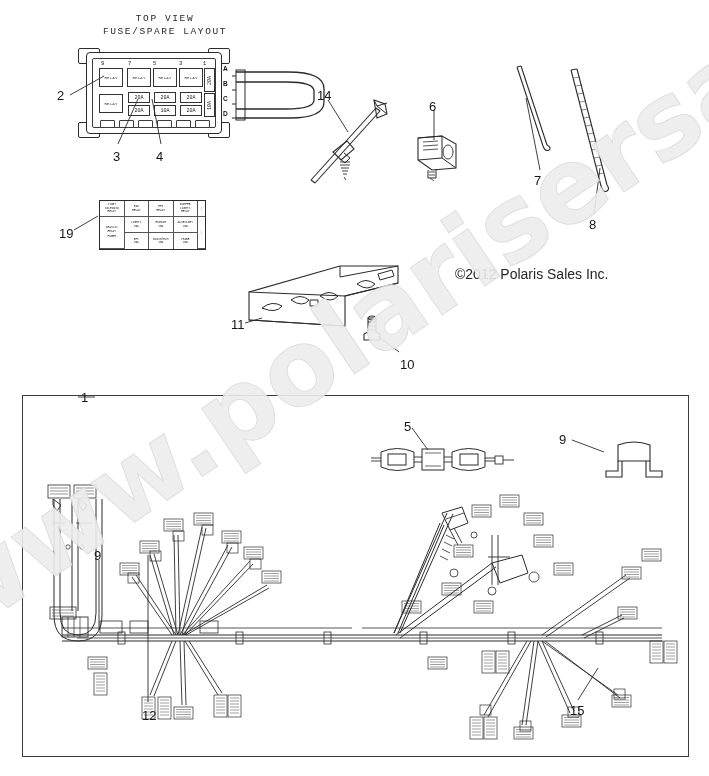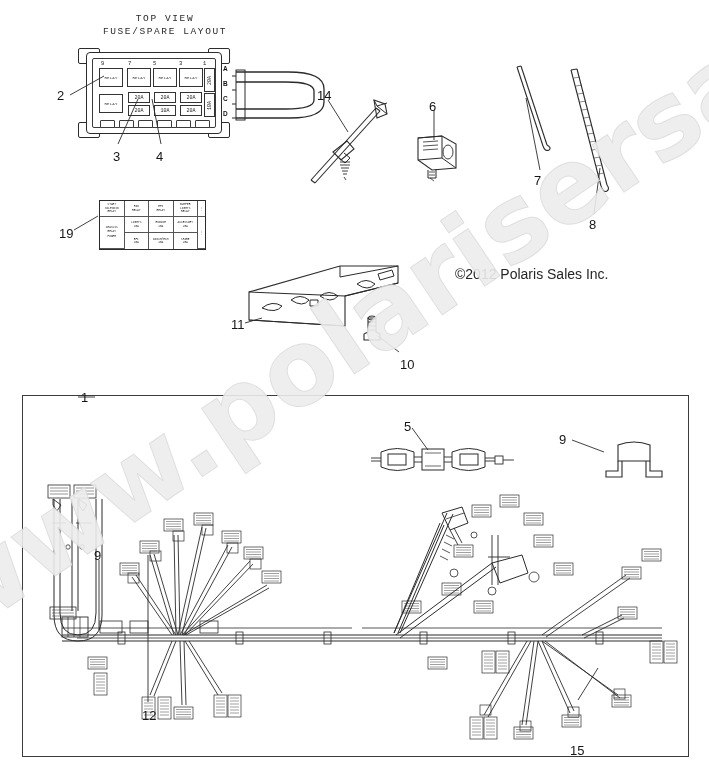--- a/index.html
+++ b/index.html
@@ -538,21 +538,21 @@
   <div class="lbl" style="left:429px;top:100px;">6</div>
   <div class="lbl" style="left:534px;top:174px;">7</div>
   <div class="lbl" style="left:589px;top:218px;">8</div>
   <div class="lbl" style="left:559px;top:433px;">9</div>
   <div class="lbl" style="left:94px;top:549px;">9</div>
   <div class="lbl" style="left:400px;top:358px;">10</div>
   <div class="lbl" style="left:231px;top:318px;">11</div>
   <div class="lbl" style="left:142px;top:709px;">12</div>
   <div class="lbl" style="left:59px;top:227px;">19</div>
   <div class="lbl" style="left:317px;top:89px;">14</div>
-  <div class="lbl" style="left:570px;top:744px;">15</div>
+  <div class="lbl" style="left:570px;top:704px;">15</div>
 
   <div class="copyright">©2012 Polaris Sales Inc.</div>
 
   <div class="wm">
     <svg viewBox="0 0 709 776" preserveAspectRatio="none">
       <text class="wfill" x="-40" y="640" transform="rotate(-34 -40 640)" font-size="104">www.polarisersatzteile.de</text>
     </svg>
   </div>
 
 </div>

